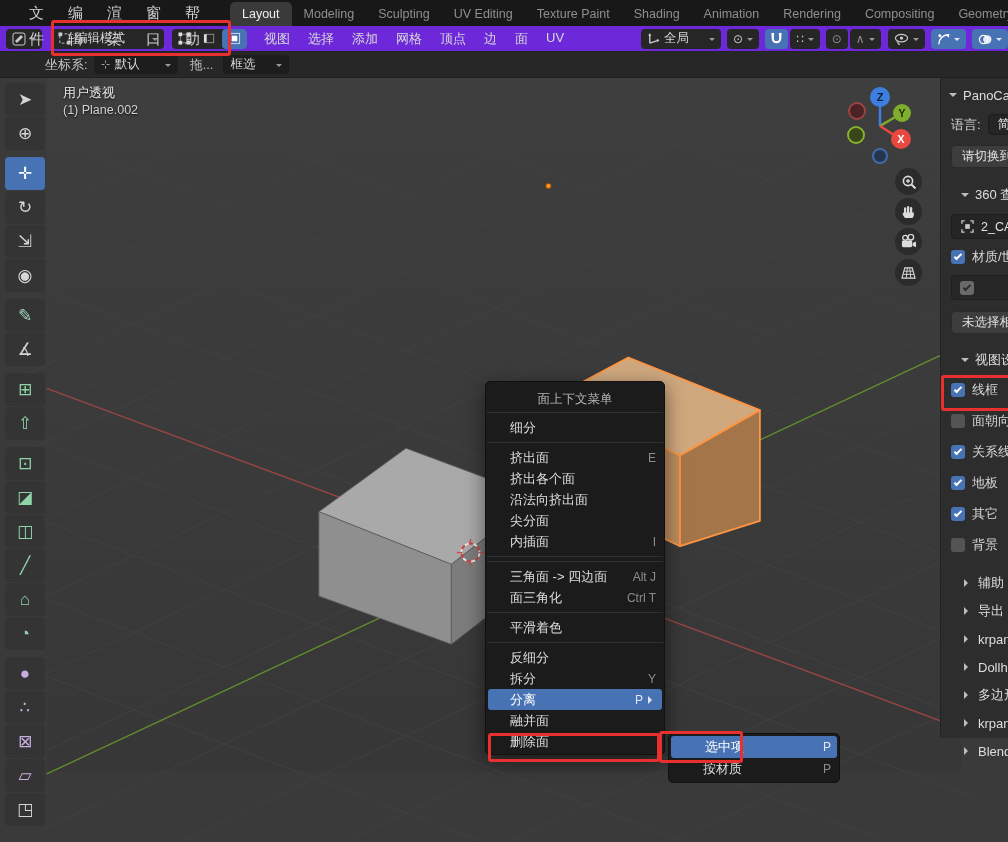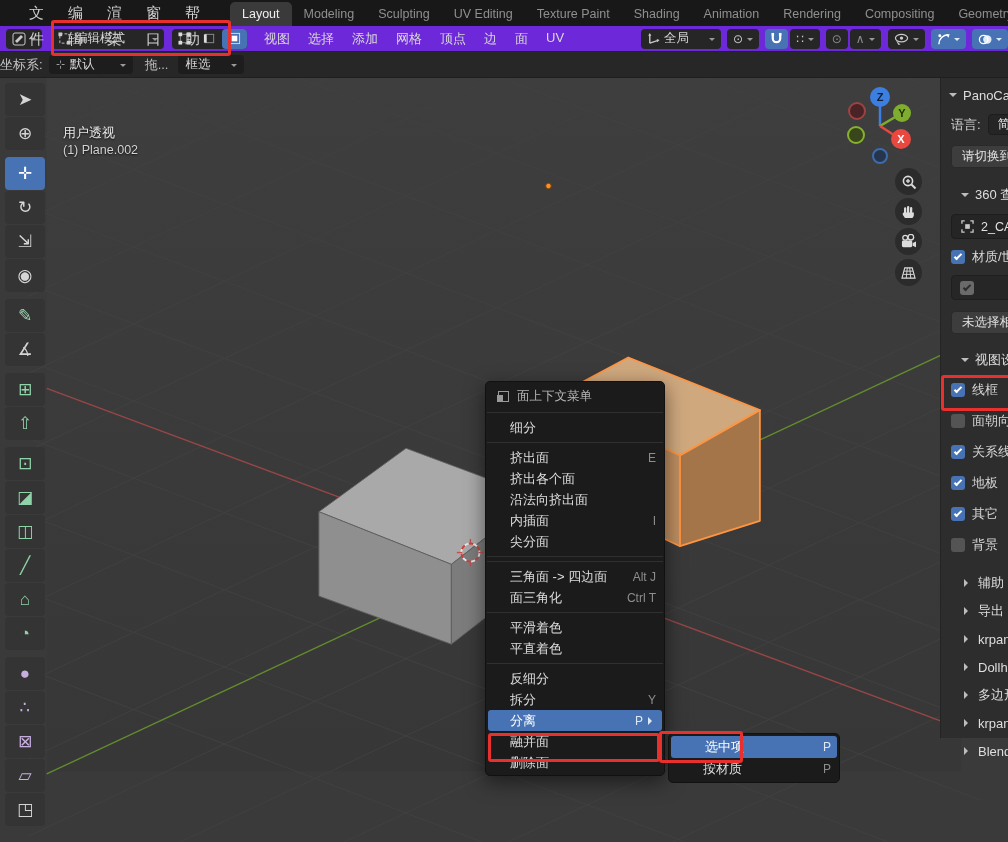--- a/index.html
+++ b/index.html
@@ -22,41 +22,41 @@
   .modegrp { display:flex; background:#262626; border-radius:4px; margin-left:8px; height:20px; }
   .modegrp .mbtn { width:25px; height:20px; display:flex; align-items:center; justify-content:center; border-radius:4px; }
   .modegrp .mbtn.active { background:#4772b3; }
   .hmenu { color:#d8d8d8; font-size:13px; padding:0 9px; white-space:nowrap; }
   .hmenus { display:flex; margin-left:8px; }
   .hico { color:#c9c9c9; font-size:12px; }
   .right-cluster { position:absolute; right:0; top:3px; display:flex; }
 
   
   .tsrow { position:absolute; left:0; top:52px; width:1008px; height:26px; background:#272727; display:flex; align-items:center; z-index:13; border-bottom:1px solid #1f1f1f; }
-  .tslabel { color:#c6c6c6; font-size:13px; }
+  .tslabel { color:#c6c6c6; font-size:13px; margin-left:45px; }
   .tsdrop { display:flex; align-items:center; gap:5px; background:#1d1d1d; border-radius:4px; height:19px; padding:0 7px; margin-left:6px; color:#d8d8d8; font-size:12.5px; }
 
   
   .ltoolbar { position:absolute; left:5px; top:83px; width:42px; display:flex; flex-direction:column; gap:1px; z-index:5; }
   .tool { width:40px; height:33px; background:#343434; border-radius:4px; display:flex; align-items:center; justify-content:center; font-size:17px; color:#d5d5d5; }
   .tool.active { background:#4772b3; }
   .tool.gap { margin-top:6px; }
 
   
   #vpsvg { position:absolute; left:0; top:78px; z-index:0; }
-  .vp-label { position:absolute; left:63px; z-index:2; color:#e9e9e9; font-size:13px; text-shadow:0 1px 2px rgba(0,0,0,.8);margin-top:40px; }
+  .vp-label { position:absolute; left:63px; z-index:2; color:#e9e9e9; font-size:13px; text-shadow:0 1px 2px rgba(0,0,0,.8); }
 
   
   .gizmo { position:absolute; left:840px; top:86px; width:90px; height:90px; z-index:3; }
   .axis-ball { position:absolute; border-radius:50%; display:flex; align-items:center; justify-content:center; font-size:11px; font-weight:bold; }
   .navbtn { position:absolute; width:27px; height:27px; border-radius:50%; background:rgba(40,40,40,.85); display:flex; align-items:center; justify-content:center; z-index:3; }
 
   
   .ctxmenu { position:absolute; left:485px; top:381px; width:180px; background:#1b1b1b; border:1px solid #111; border-radius:5px; box-shadow:0 6px 20px rgba(0,0,0,.5); z-index:10; padding:2px 0; }
-  .ctx-header { display:flex; align-items:center; gap:7px; height:24px; padding:0 10px; color:#b4b4b4; font-size:12.5px; }
+  .ctx-header { display:flex; align-items:center; gap:7px; height:24px; padding:0 10px; color:#b4b4b4; font-size:12.5px;flex-direction:column; }
   .ctx-sep { height:1px; background:#303030; margin:4px 1px; }
   .ctx-item { display:flex; align-items:center; height:21px; padding:0 8px 0 24px; color:#dedede; font-size:13px; white-space:nowrap; }
   .ctx-item .sc { margin-left:auto; color:#8d8d8d; font-size:12px; display:flex; align-items:center; gap:2px; }
   .ctx-item.hl { background:#4772b3; color:#fff; border-radius:3px; margin:0 2px; padding:0 6px 0 22px; }
   .ctx-item.hl .sc { color:#dfe7f3; }
   .subarrow { width:0; height:0; border:4px solid transparent; border-left-color:currentColor; margin-left:3px; }
 
   .submenu { position:absolute; left:668px; top:733px; width:172px; background:#1b1b1b; border:1px solid #111; border-radius:5px; z-index:11; padding:2px 0; }
 
   
@@ -410,48 +410,45 @@
             <span>E</span>
           </span>
         </div>
         <div class="ctx-item">
           <span>挤出各个面</span>
         </div>
         <div class="ctx-item">
           <span>沿法向挤出面</span>
         </div>
         <div class="ctx-item">
+          <span>尖分面</span>
+        </div>
+        <div class="ctx-item">
           <span>内插面</span>
           <span class="sc">
             <span>I</span>
           </span>
         </div>
-        <div class="ctx-item">
-          <span>尖分面</span>
-        </div>
         <div class="ctx-sep"></div>
         <div class="ctx-sep"></div>
         <div class="ctx-item">
           <span>三角面 -&gt; 四边面</span>
           <span class="sc">
             <span>Alt J</span>
           </span>
         </div>
         <div class="ctx-item">
           <span>面三角化</span>
           <span class="sc">
             <span>Ctrl T</span>
           </span>
         </div>
         <div class="ctx-sep"></div>
         <div class="ctx-item">
           <span>平滑着色</span>
-        </div>
-        <div class="ctx-item">
-          <span>平直着色</span>
         </div>
         <div class="ctx-sep"></div>
         <div class="ctx-item">
           <span>反细分</span>
         </div>
         <div class="ctx-item">
           <span>拆分</span>
           <span class="sc">
             <span>Y</span>
           </span>

